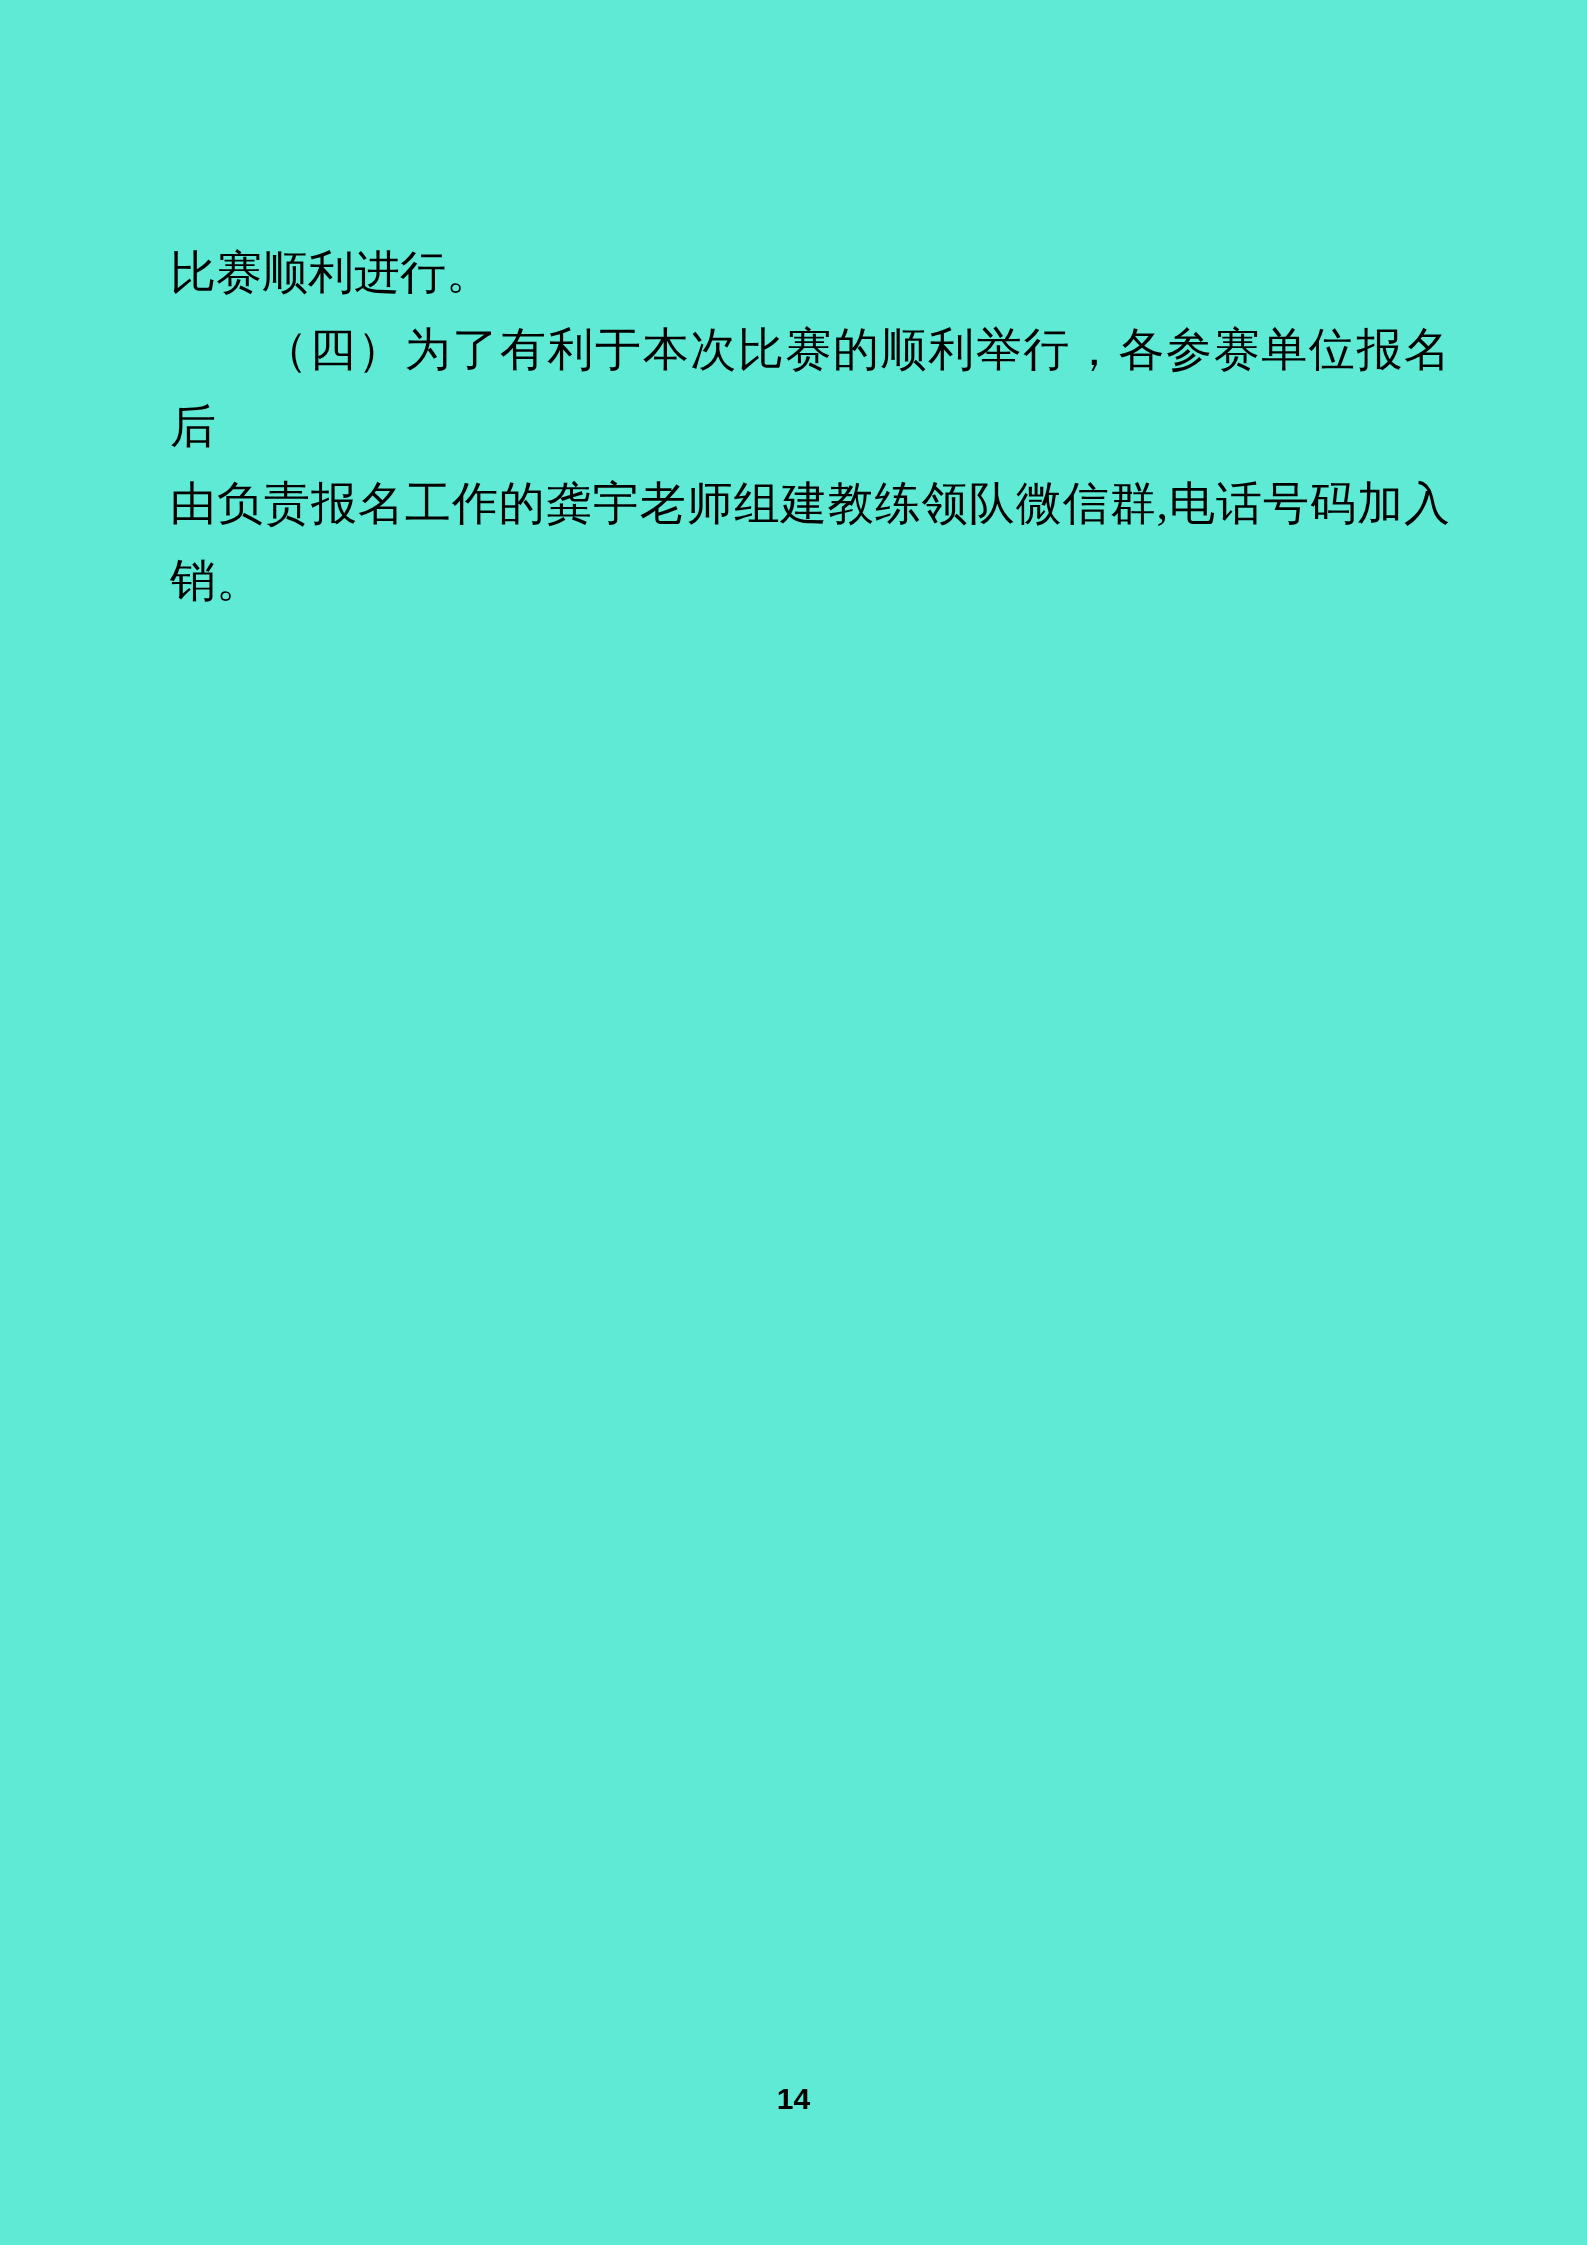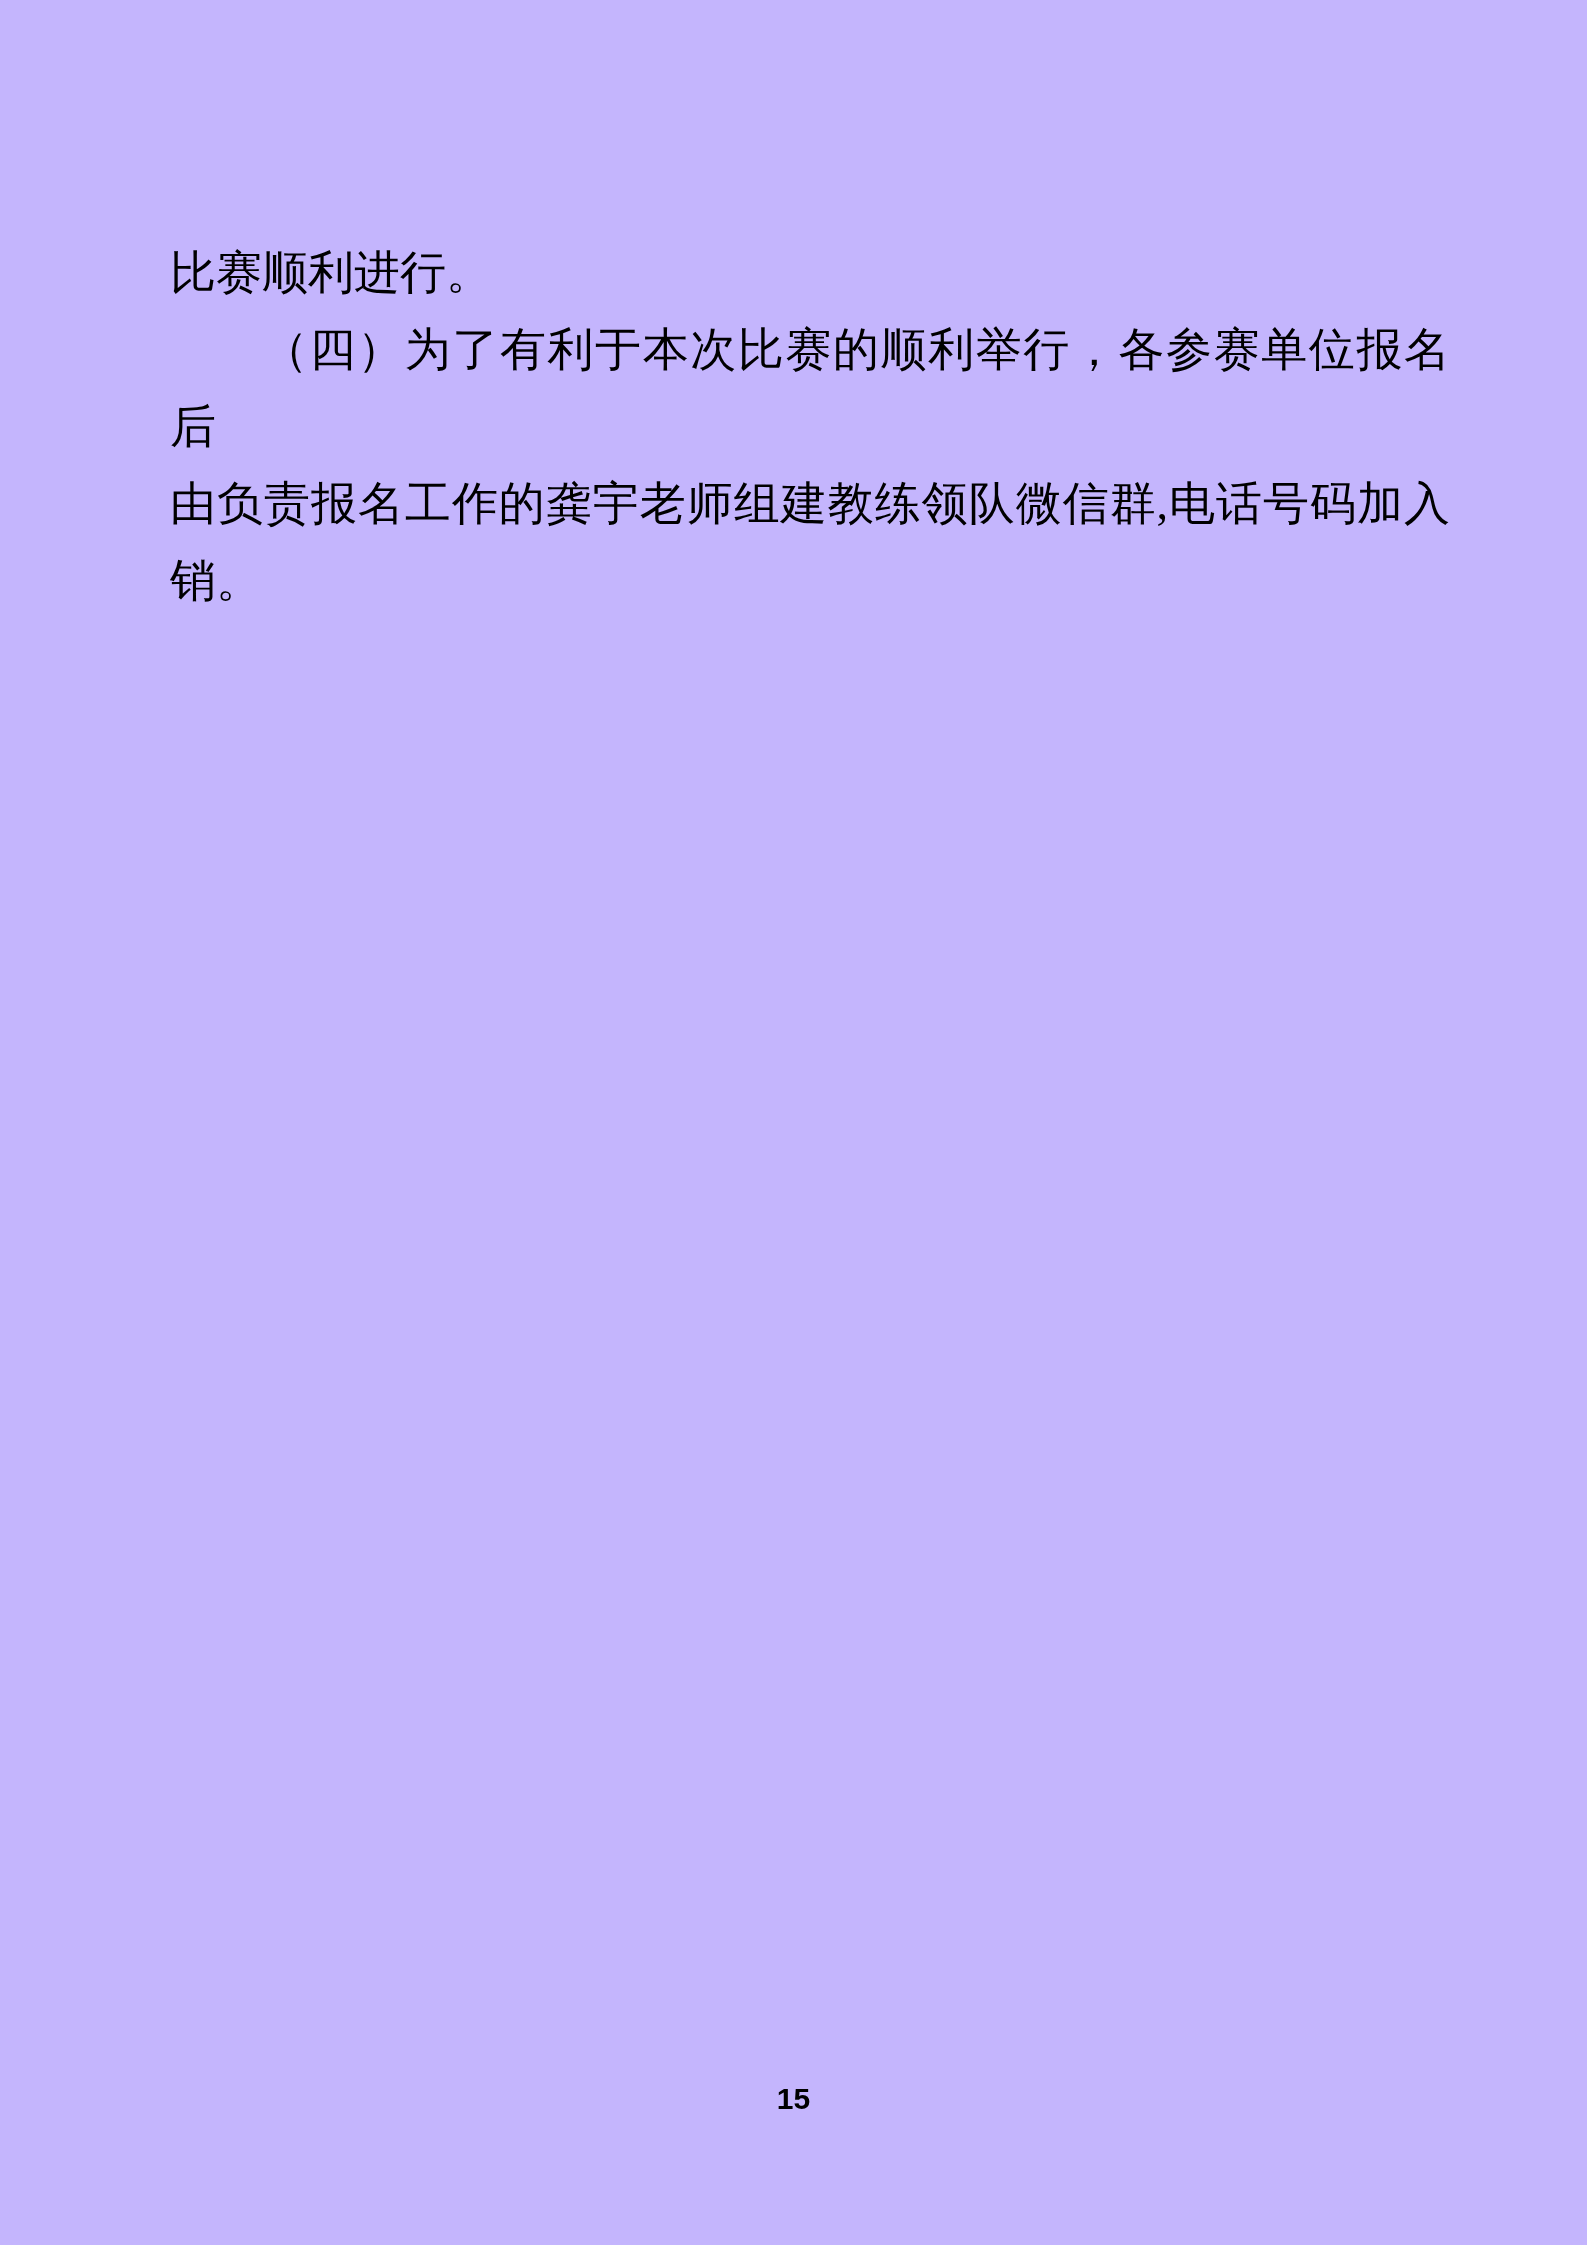--- a/index.html
+++ b/index.html
@@ -4,21 +4,21 @@
 <style>
   html, body {
     margin: 0;
     padding: 0;
     background: #e8e8e8;
   }
   .page {
     position: relative;
     width: 1587px;
     height: 2245px;
-    background: #c4b5fd;
+    background: #5eead4;
     margin: 0 auto;
     overflow: hidden;
     color: #000000;
   }
   .content {
     position: absolute;
     left: 170px;
     top: 234px;
     width: 1280px;
   }
@@ -64,14 +64,14 @@
   <div class="content" id="document-body">
       <div class="para body">
         <div class="line last">比赛顺利进行。</div>
       </div>
       <div class="para body indent">
         <div class="line fill">（四）为了有利于本次比赛的顺利举行，各参赛单位报名后</div>
         <div class="line fill">由负责报名工作的龚宇老师组建教练领队微信群,电话号码加入</div>
         <div class="line last">销。</div>
       </div>
     </div>
-  <div class="page-number">15</div>
+  <div class="page-number">14</div>
 </div>
 
 </body></html>

